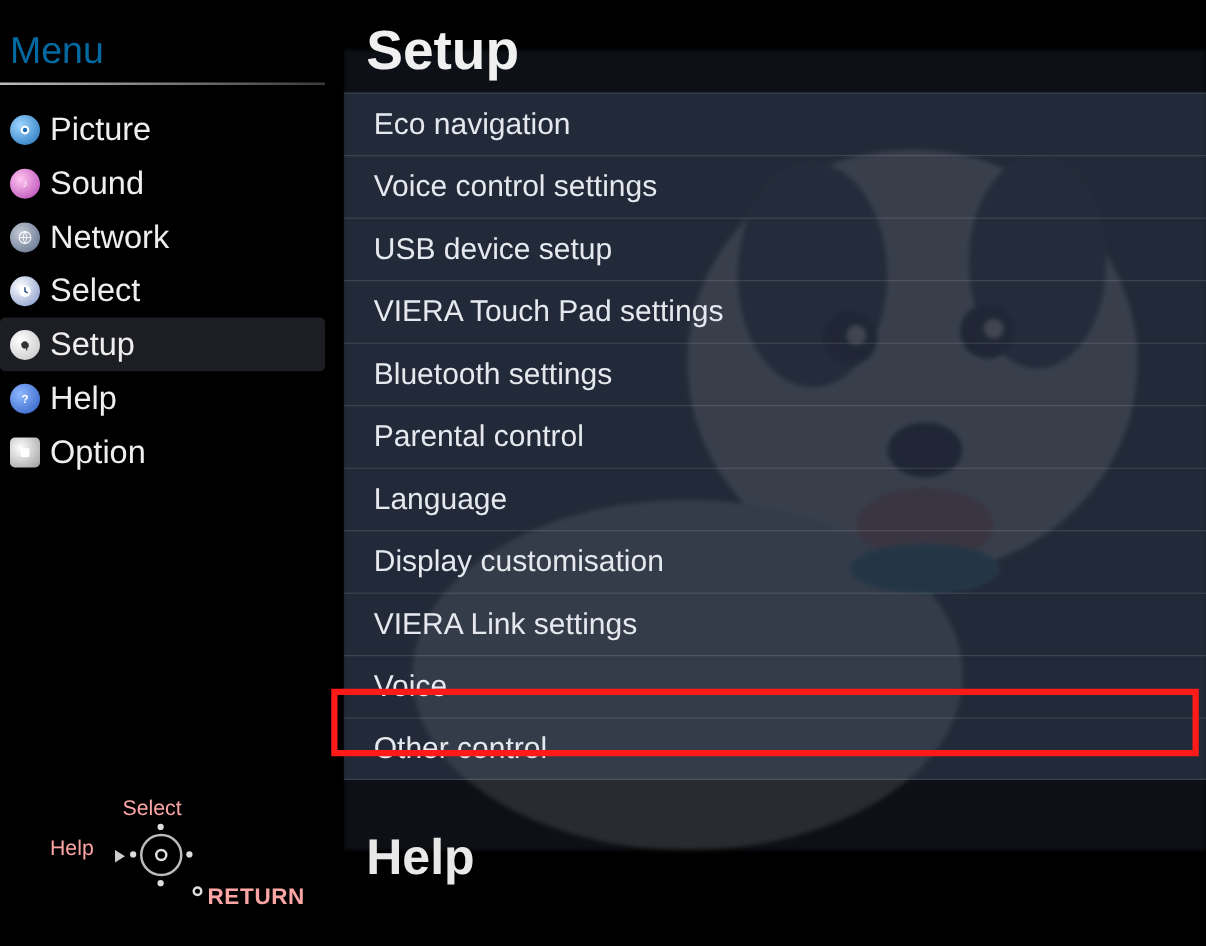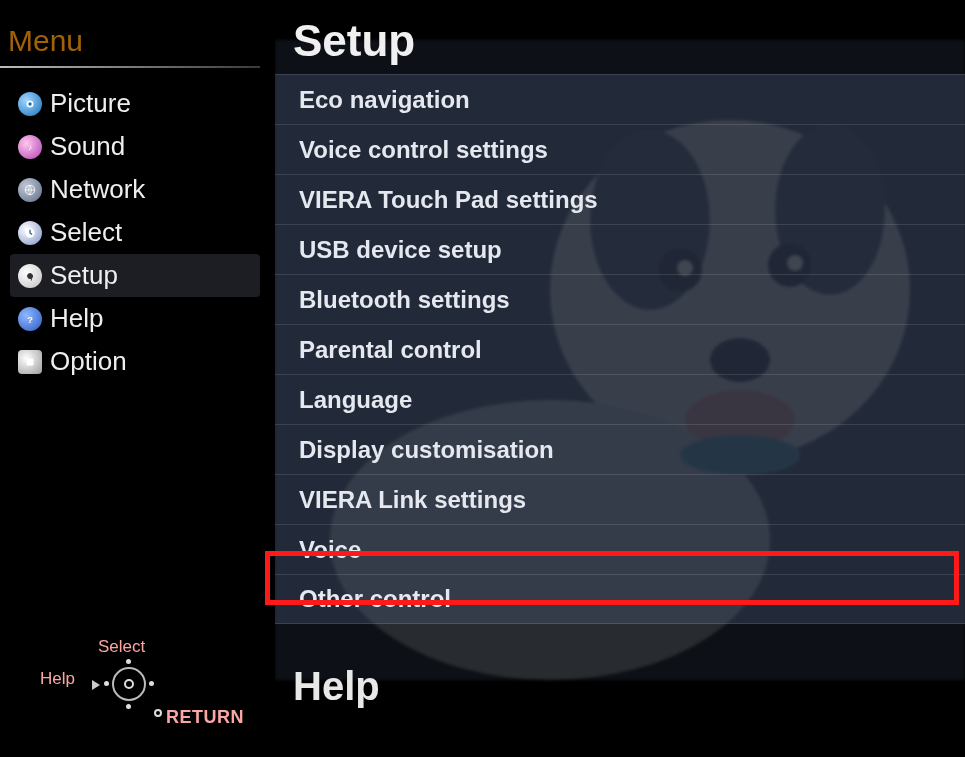--- a/index.html
+++ b/index.html
@@ -1,22 +1,22 @@
 <!DOCTYPE html>
 <html><head>
 <meta charset="utf-8">
 <style>
   * { box-sizing: border-box; margin: 0; padding: 0; }
   html, body { width: 965px; height: 757px; background:#000; overflow:hidden; font-family: "Segoe UI", Arial, sans-serif; color:#e8e8e8; }
   .screen { position:relative; width:965px; height:757px; background:#000; }
   
   .sidebar { position:absolute; left:0; top:0; width:260px; height:100%; }
-  .menu-title { font-size:30px; font-weight:400; color:#a16207; padding:24px 0 8px 8px; text-align:left;}
+  .menu-title { font-size:30px; font-weight:400; color:#0369a1; padding:24px 0 8px 8px; text-align:left;}
   .sidebar-divider { height:2px; background:linear-gradient(to right,#bdbdbd,#3a3a3a); margin:0 0 14px 0; }
-  .side-list { list-style:none; padding-left:10px; }
+  .side-list { list-style:none; }
   .side-item { display:flex; align-items:center; gap:8px; padding:6px 8px; font-size:26px; color:#eee; border-radius:4px;}
   .side-item.selected { background:rgba(110,120,140,.25); }
   .side-icon { width:24px; height:24px; border-radius:50%; display:inline-flex; align-items:center; justify-content:center; font-size:14px; color:#1a2233; flex:0 0 24px;}
   .icon-picture { background:radial-gradient(circle at 35% 35%, #9fd6ff, #1b6fb8);}
   .icon-sound   { background:radial-gradient(circle at 35% 35%, #ffc6ef, #b23fb2);}
   .icon-network { background:radial-gradient(circle at 35% 35%, #c3c9d4, #5a6a88);}
   .icon-timer   { background:radial-gradient(circle at 35% 35%, #ffffff, #7a90c4);}
   .icon-setup   { background:radial-gradient(circle at 35% 35%, #ffffff, #c0c0c0);}
   .icon-help    { background:radial-gradient(circle at 35% 35%, #8fb8ff, #2a5ac0);}
   .icon-option  { background:radial-gradient(circle at 35% 35%, #ffffff, #9b9b9b); border-radius:4px;}
@@ -37,21 +37,21 @@
   .nav-hint .pad .center { position:absolute; left:18px; top:18px; width:10px; height:10px; border:2px solid #ddd; border-radius:50%;}
   .nav-hint .return-dot { position:absolute; left:134px; top:72px; width:8px; height:8px; border:2px solid #ddd; border-radius:50%;}
   .nav-hint .enter-arrow { position:absolute; left:72px; top:43px; width:0;height:0;border-top:5px solid transparent;border-bottom:5px solid transparent;border-left:8px solid #ccc;}
 
   
   .main { position:absolute; left:275px; top:0; right:0; bottom:0;}
   .bg-img { position:absolute; inset:0; overflow:hidden;}
   .bg-img svg { position:absolute; top:40px; left:0; width:100%; height:640px; opacity:.22; filter:blur(1.5px);}
   .section-title { position:relative; font-size:44px; font-weight:600; color:#f0f0f0; padding:16px 0 8px 18px; text-align:left;}
   .opt-list { position:relative; list-style:none;}
-  .opt-item { position:relative; height:50px; display:flex; align-items:center; padding-left:24px; font-size:24px; font-weight:700; color:#e5e9ef; background:rgba(80,96,130,.32); border-top:1px solid rgba(255,255,255,.12);}
+  .opt-item { position:relative; height:50px; display:flex; align-items:center; padding-left:24px; font-size:24px; font-weight:400; color:#e5e9ef; background:rgba(80,96,130,.32); border-top:1px solid rgba(255,255,255,.12);}
   .opt-item:last-child { border-bottom:1px solid rgba(255,255,255,.12);}
   .opt-item .txt { position:relative; z-index:2;}
   .highlight-box { position:absolute; border:5px solid #ff1a1a; pointer-events:none; z-index:5;}
   .secondary-title { position:relative; font-size:40px; font-weight:600; color:#e8e8e8; padding:40px 0 20px 18px;}
 </style>
 </head>
 <body>
 <div class="screen">
 
   <div class="sidebar">
@@ -158,24 +158,24 @@
     <div class="section-title">Setup</div>
 
     <ul class="opt-list">
       <li class="opt-item">
           <span class="txt">Eco navigation</span>
         </li>
       <li class="opt-item">
           <span class="txt">Voice control settings</span>
         </li>
       <li class="opt-item">
+          <span class="txt">USB device setup</span>
+        </li>
+      <li class="opt-item">
           <span class="txt">VIERA Touch Pad settings</span>
-        </li>
-      <li class="opt-item">
-          <span class="txt">USB device setup</span>
         </li>
       <li class="opt-item">
           <span class="txt">Bluetooth settings</span>
         </li>
       <li class="opt-item">
           <span class="txt">Parental control</span>
         </li>
       <li class="opt-item">
           <span class="txt">Language</span>
         </li>

